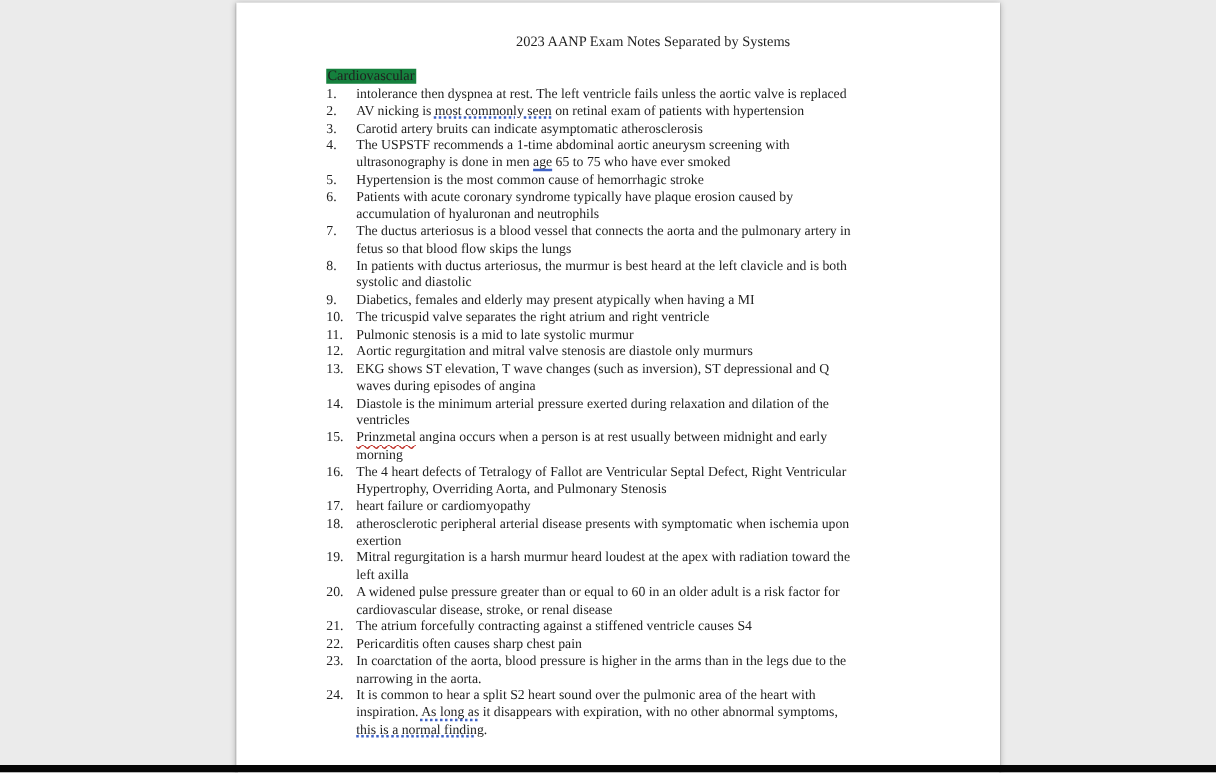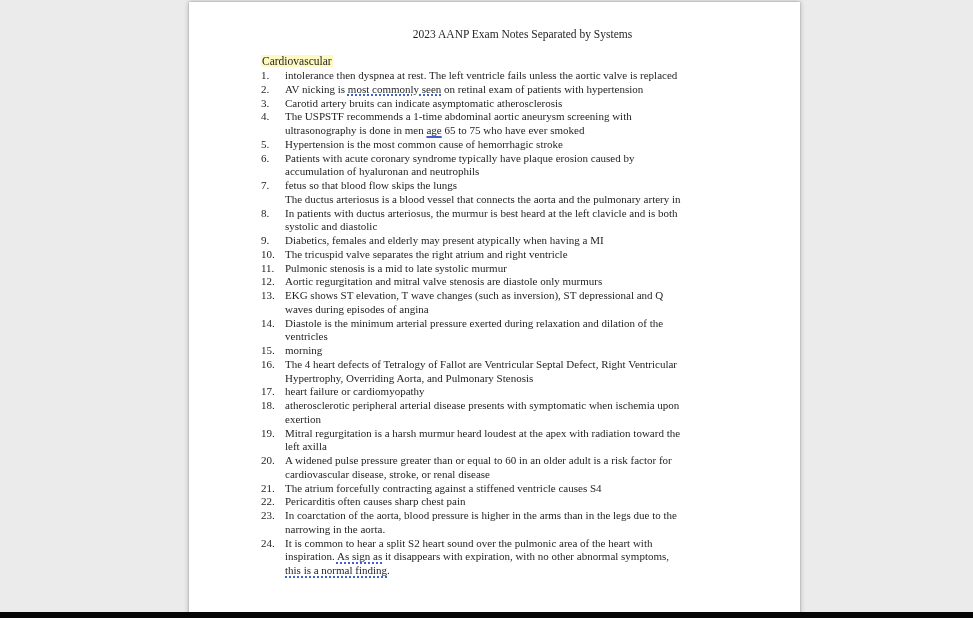--- a/index.html
+++ b/index.html
@@ -97,21 +97,21 @@
 <body>
 
 <div class="viewport">
 
   <div class="page">
     <div class="page-content">
 
       <div class="doc-title">2023 AANP Exam Notes Separated by Systems</div>
 
       <div class="section-heading">
-        <span class="hl" style="background: #fef9c3;">Cardiovascular</span>
+        <span class="hl" style="background: #15803d;">Cardiovascular</span>
       </div>
 
       <div class="notes-list">
           <div class="note-item">
             <div class="note-num">1.</div>
             <div class="note-body">
               <div class="ln">intolerance then dyspnea at rest. The left ventricle fails unless the aortic valve is replaced</div>
             </div>
           </div>
           <div class="note-item">
@@ -142,22 +142,22 @@
           <div class="note-item">
             <div class="note-num">6.</div>
             <div class="note-body">
               <div class="ln">Patients with acute coronary syndrome typically have plaque erosion caused by</div>
               <div class="ln">accumulation of hyaluronan and neutrophils</div>
             </div>
           </div>
           <div class="note-item">
             <div class="note-num">7.</div>
             <div class="note-body">
+              <div class="ln">The ductus arteriosus is a blood vessel that connects the aorta and the pulmonary artery in</div>
               <div class="ln">fetus so that blood flow skips the lungs</div>
-              <div class="ln">The ductus arteriosus is a blood vessel that connects the aorta and the pulmonary artery in</div>
             </div>
           </div>
           <div class="note-item">
             <div class="note-num">8.</div>
             <div class="note-body">
               <div class="ln">In patients with ductus arteriosus, the murmur is best heard at the left clavicle and is both</div>
               <div class="ln">systolic and diastolic</div>
             </div>
           </div>
           <div class="note-item">
@@ -194,20 +194,21 @@
           <div class="note-item">
             <div class="note-num">14.</div>
             <div class="note-body">
               <div class="ln">Diastole is the minimum arterial pressure exerted during relaxation and dilation of the</div>
               <div class="ln">ventricles</div>
             </div>
           </div>
           <div class="note-item">
             <div class="note-num">15.</div>
             <div class="note-body">
+              <div class="ln"><span class="mark-spell">Prinzmetal</span> angina occurs when a person is at rest usually between midnight and early</div>
               <div class="ln">morning</div>
             </div>
           </div>
           <div class="note-item">
             <div class="note-num">16.</div>
             <div class="note-body">
               <div class="ln">The 4 heart defects of Tetralogy of Fallot are Ventricular Septal Defect, Right Ventricular</div>
               <div class="ln">Hypertrophy, Overriding Aorta, and Pulmonary Stenosis</div>
             </div>
           </div>
@@ -254,21 +255,21 @@
             <div class="note-num">23.</div>
             <div class="note-body">
               <div class="ln">In coarctation of the aorta, blood pressure is higher in the arms than in the legs due to the</div>
               <div class="ln">narrowing in the aorta.</div>
             </div>
           </div>
           <div class="note-item">
             <div class="note-num">24.</div>
             <div class="note-body">
               <div class="ln">It is common to hear a split S2 heart sound over the pulmonic area of the heart with</div>
-              <div class="ln">inspiration. <span class="mark-grammar">As sign as</span> it disappears with expiration, with no other abnormal symptoms,</div>
+              <div class="ln">inspiration. <span class="mark-grammar">As long as</span> it disappears with expiration, with no other abnormal symptoms,</div>
               <div class="ln"><span class="mark-grammar">this is a normal finding.</span></div>
             </div>
           </div>
         </div>
 
     </div>
   </div>
 
   <div class="letterbox-bar"></div>
 

